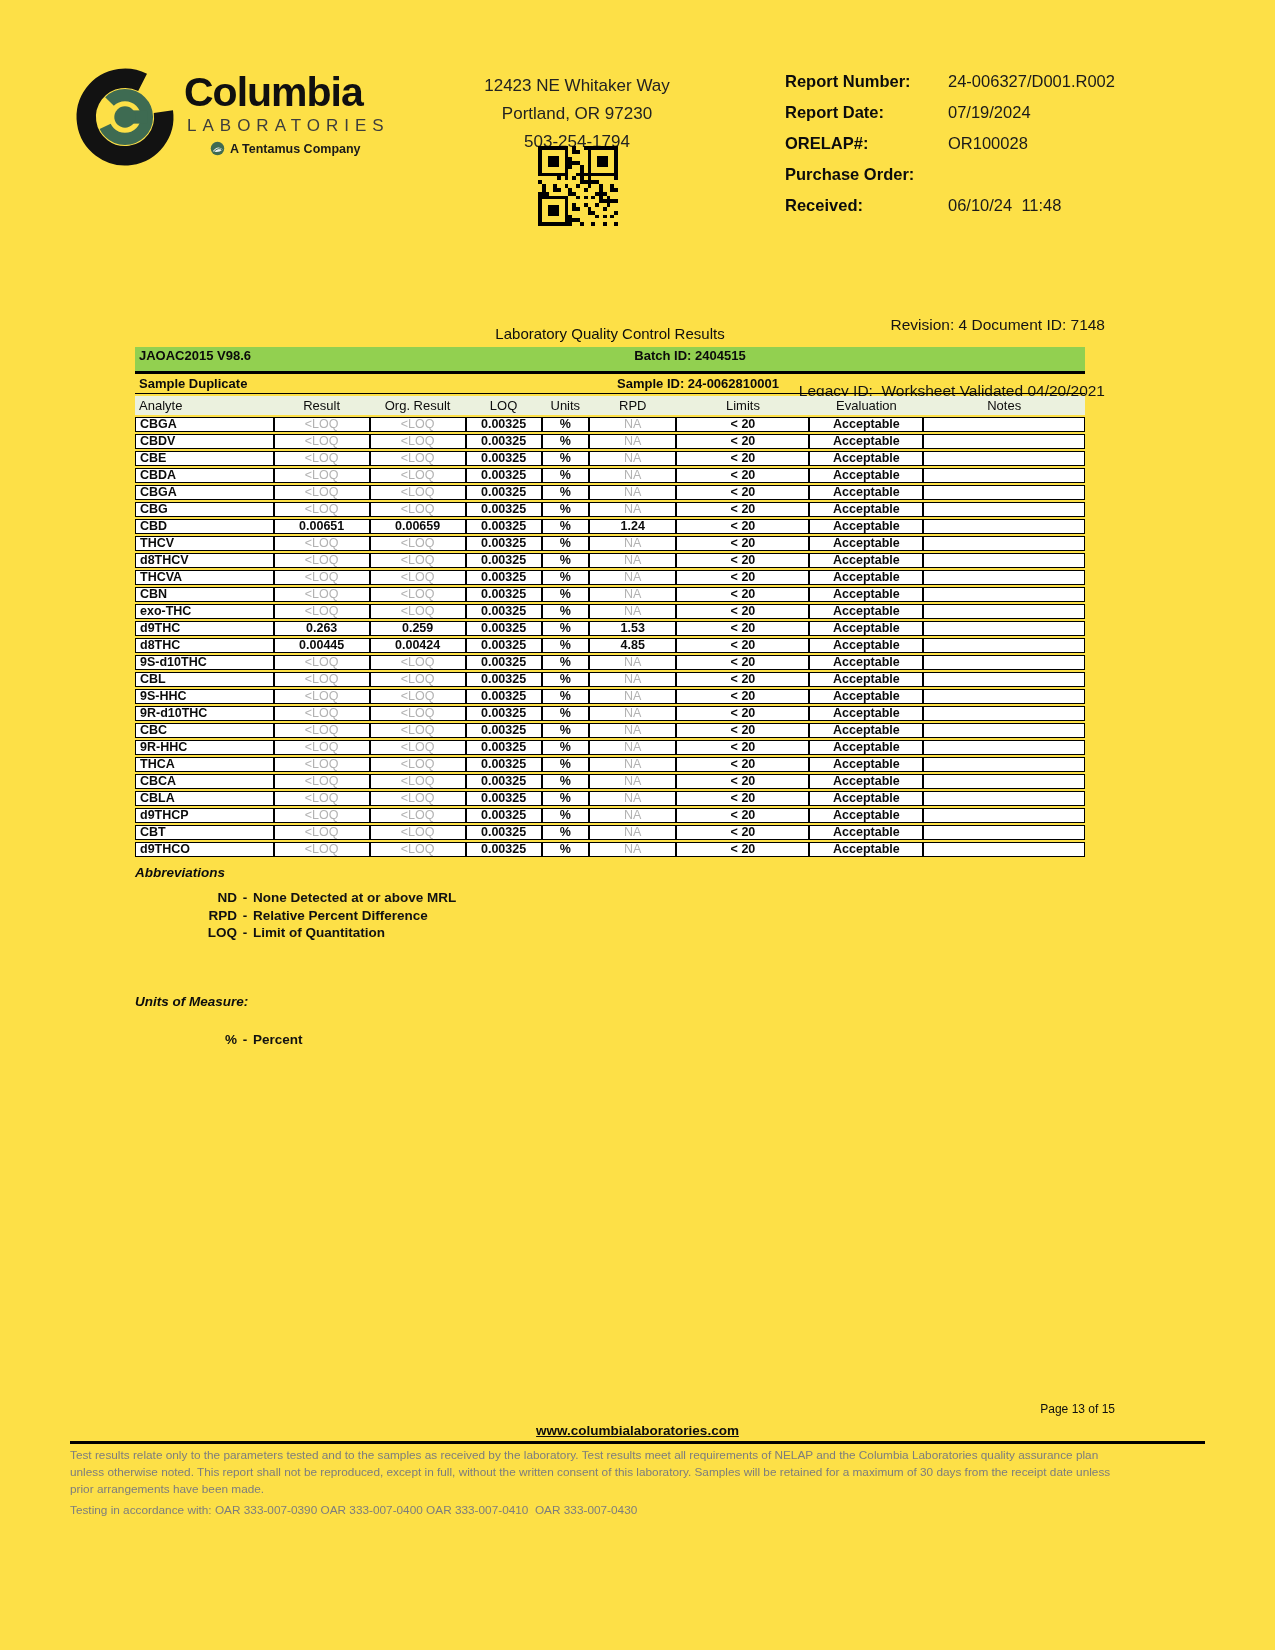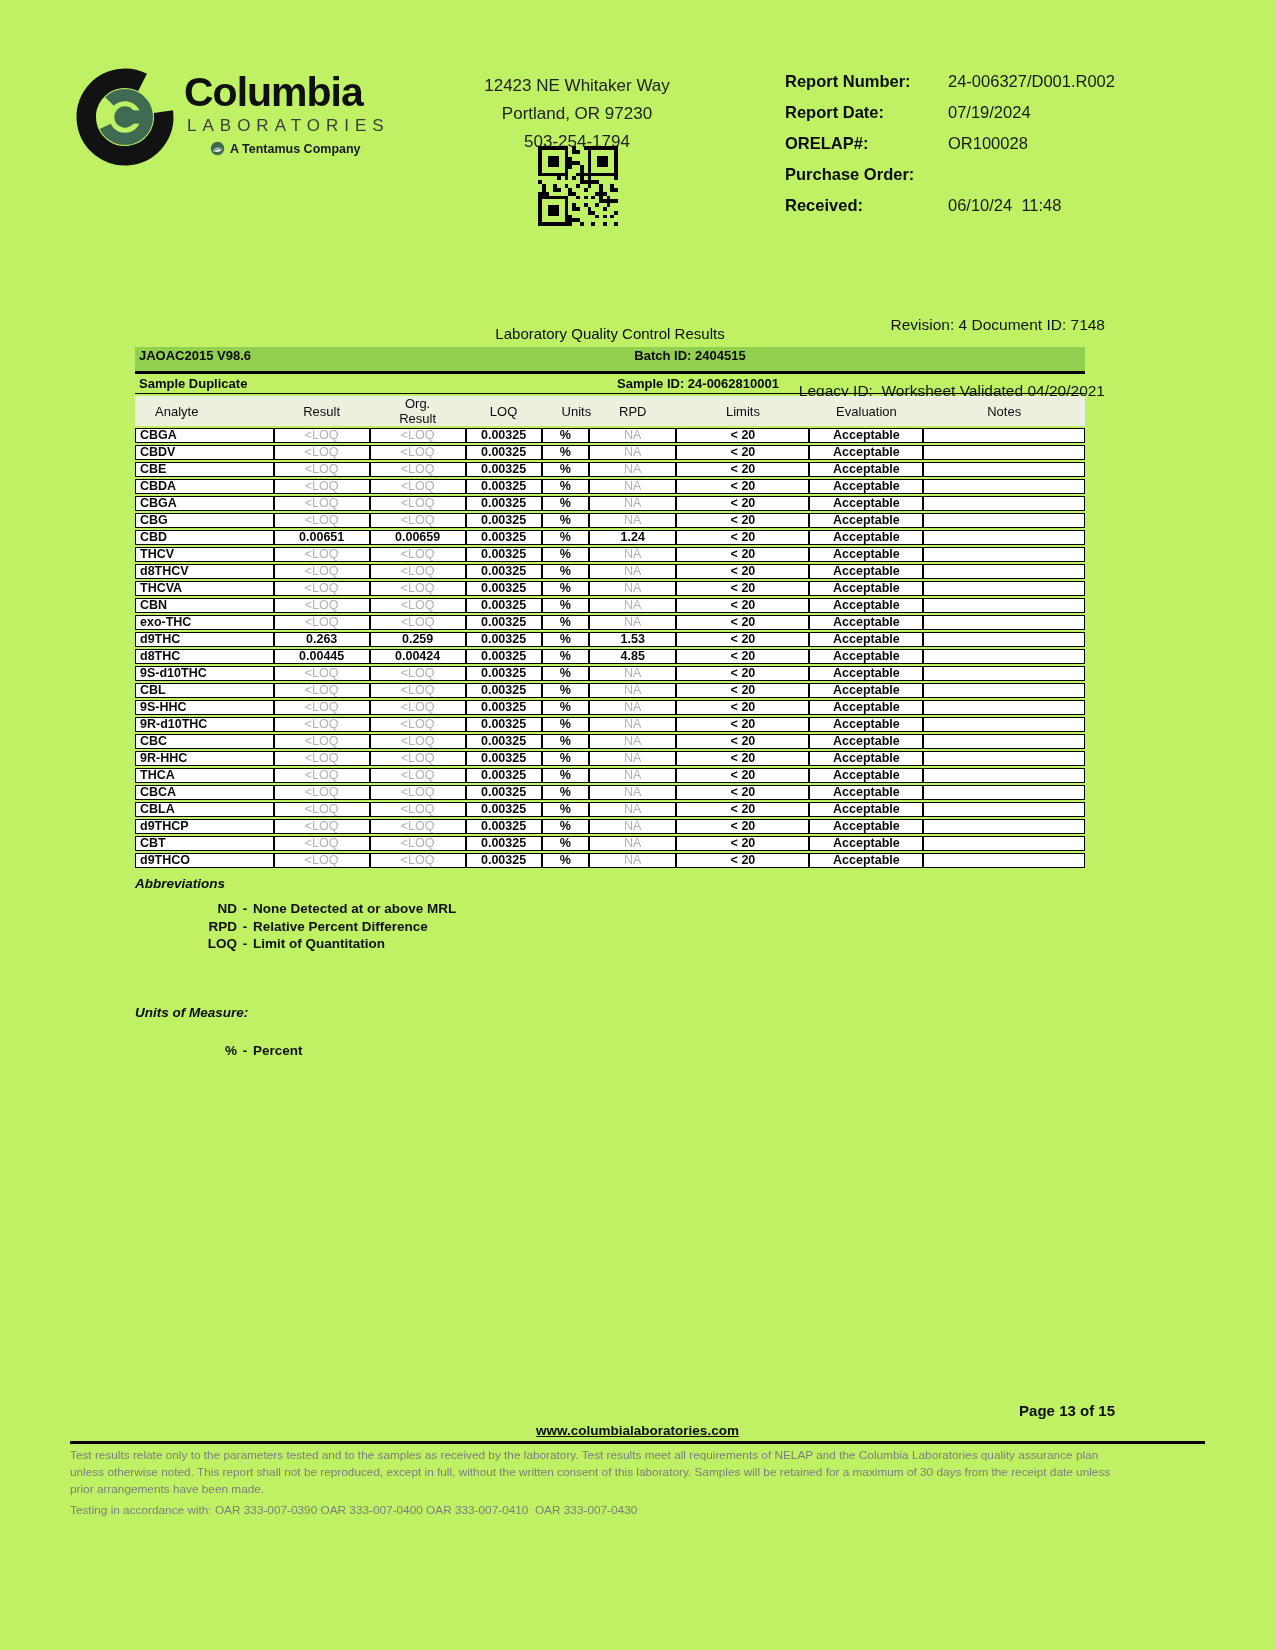--- a/index.html
+++ b/index.html
@@ -1,18 +1,18 @@
 <!DOCTYPE html>
 <html><head>
 <meta charset="utf-8">
 <style>
   * { margin: 0; padding: 0; box-sizing: border-box; }
   html, body { background: #ffffff; }
   body { font-family: "Liberation Sans", sans-serif; color: #111; }
-  .page { position: relative; width: 1275px; height: 1650px; background: #bef264; overflow: hidden; }
+  .page { position: relative; width: 1275px; height: 1650px; background: #fde047; overflow: hidden; }
 
   
   .logo { position: absolute; left: 74px; top: 66px; display: flex; align-items: flex-start; }
   .logo-icon { width: 102px; height: 102px; }
   .logo-textcol { margin-left: 8px; padding-top: 6px; }
   .logo-wordmark { font-size: 41px; font-weight: bold; letter-spacing: -1px; color: #101010; line-height: 1.0; }
   .logo-sub { font-size: 17px; letter-spacing: 6px; color: #3d3d3d; margin-top: 3px; margin-left: 3px; }
   .logo-tagline { display: flex; align-items: center; margin-top: 5px; margin-left: 26px; }
   .logo-tagline span { font-size: 12.5px; font-weight: bold; color: #1a1a1a; margin-left: 5px; }
 
@@ -32,40 +32,40 @@
 
   .method-bar { position: relative; height: 24px; background: #92D050; font-size: 13px; font-weight: 600; color: #0b0b0b; }
   .method-name { position: absolute; left: 4px; top: 1px; }
   .batch-id { position: absolute; left: 50%; transform: translateX(-50%); margin-left: 80px; top: 1px; }
   .bar-rule { height: 3px; background: #000; }
   .sample-row { position: relative; height: 20px; font-size: 13px; font-weight: 600; color: #0b0b0b; border-bottom: 1px solid #000; }
   .sample-type { position: absolute; left: 4px; top: 2px; }
   .sample-id { position: absolute; left: 50%; transform: translateX(-50%); margin-left: 88px; top: 2px; }
 
   table.qc { width: 100%; border-collapse: separate; border-spacing: 0 2px; table-layout: fixed; }
-  table.qc thead th { background: #EBF1DE; font-size: 13px; font-weight: 500; color: #0d0d0d; height: 30px; text-align: center; padding: 0 20px; }
+  table.qc thead th { background: #EBF1DE; font-size: 13px; font-weight: 500; color: #0d0d0d; height: 19px; text-align: center; padding: 0 4px; }
   table.qc thead th.left { text-align: left; }
   table.qc td { border: 1.6px solid #000; font-size: 12.5px; line-height: 13px; height: 13px; padding: 0 4px; text-align: center; font-weight: 600; color: #0b0b0b; background: #fff; overflow: hidden; white-space: nowrap; }
   table.qc td.analyte { text-align: left; }
   table.qc td.muted { color: #b2b2b2; font-weight: 400; }
 
   
   .abbrev-heading { font-size: 13.5px; font-weight: bold; font-style: italic; margin-top: 6px; color: #0d0d0d; }
   .abbrev-list { margin-top: 9px; margin-left: 62px; }
   .abbrev-item { display: flex; font-size: 13.5px; font-weight: 600; line-height: 17.5px; color: #111; }
   .abbrev-item .term { width: 40px; text-align: right; }
   .abbrev-item .dash { width: 16px; text-align: center; }
   .units-heading { font-size: 13.5px; font-weight: bold; font-style: italic; margin-top: 52px; color: #0d0d0d; }
   .units-list { margin-top: 22px; margin-left: 62px; }
   .unit-item { display: flex; font-size: 13.5px; font-weight: 600; line-height: 18px; color: #111; }
   .unit-item .term { width: 40px; text-align: right; }
   .unit-item .dash { width: 16px; text-align: center; }
 
   
-  .page-number { position: absolute; top: 1402px; right: 160px; font-size: 15px; color: #0f0f0f; font-weight: bold; }
+  .page-number { position: absolute; top: 1402px; right: 160px; font-size: 12px; color: #0f0f0f; }
   .website { position: absolute; top: 1423px; left: 0; width: 1275px; text-align: center; font-size: 13.5px; font-weight: bold; text-decoration: underline; color: #0d0d0d; }
   .footer-rule { position: absolute; top: 1441px; left: 70px; width: 1135px; height: 3px; background: #000; }
   .footer-text { position: absolute; top: 1447px; left: 70px; width: 1142px; font-size: 11.8px; line-height: 17px; color: #7d7d7d; }
   .accordance { margin-top: 4px; white-space: pre-wrap; }
 </style>
 </head>
 <body>
 
 <div class="page">
 

